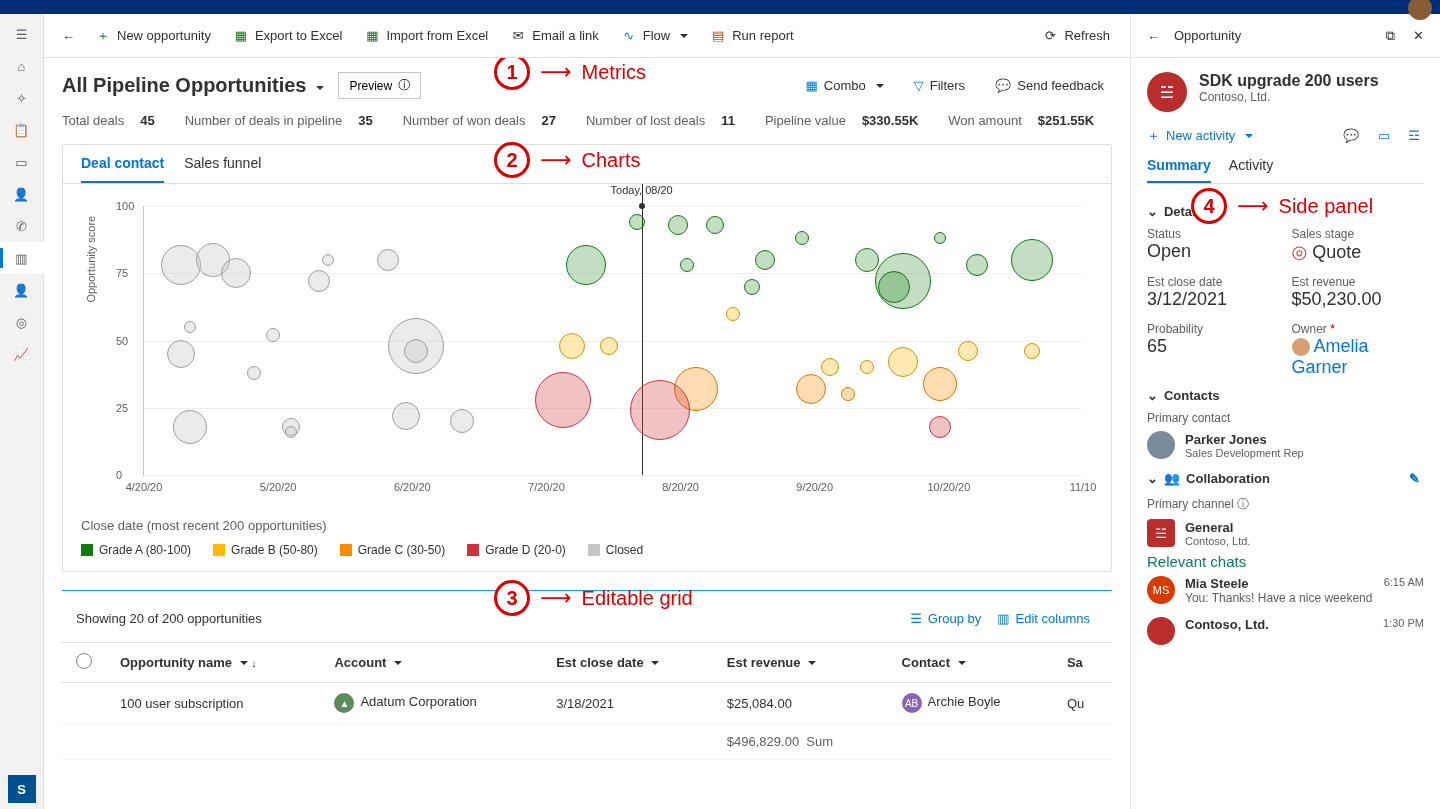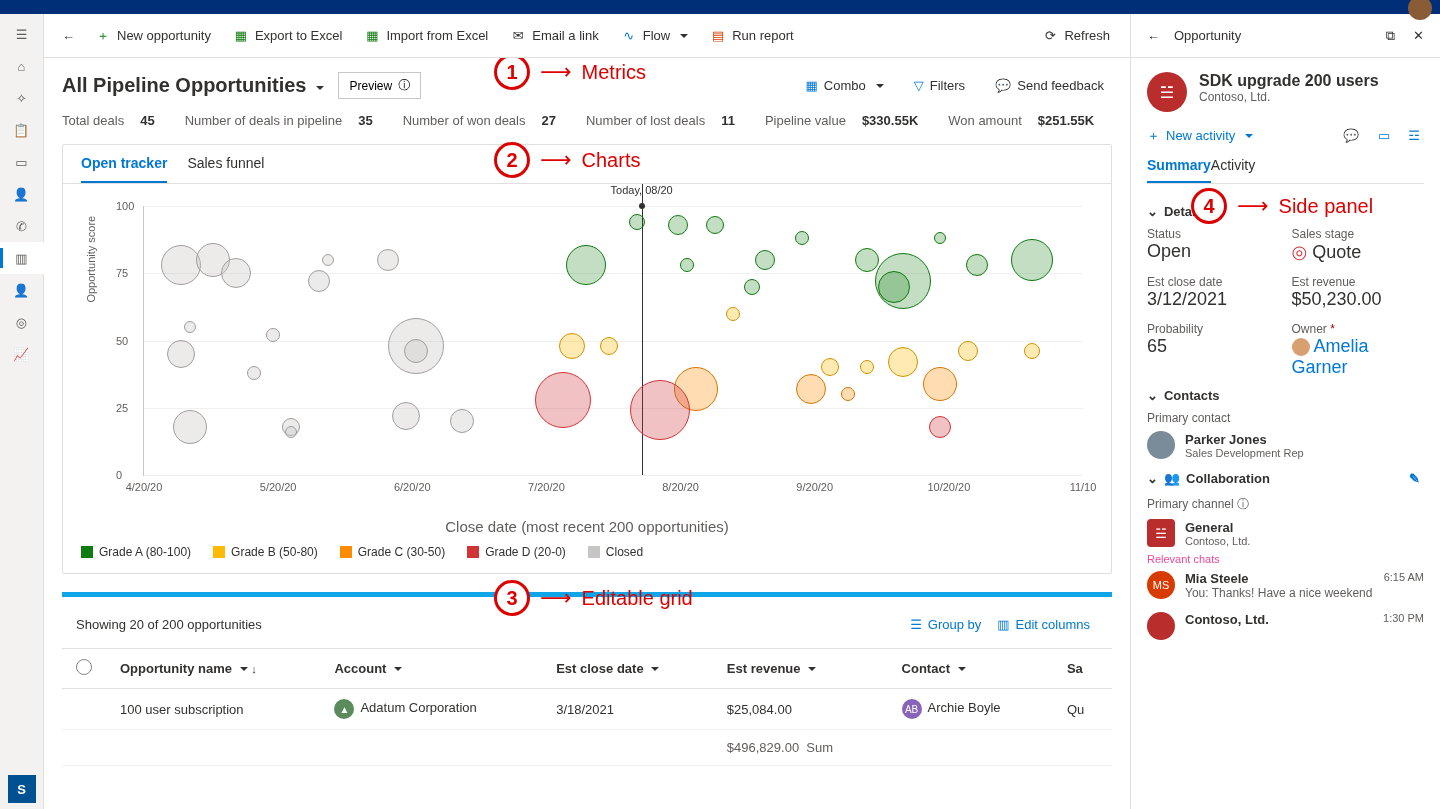--- a/index.html
+++ b/index.html
@@ -51,27 +51,27 @@
 .plotarea .today-line { position:absolute; top:-22px; bottom:0; width:1px; background:#323130; }
 .plotarea .today-label { position:absolute; top:-22px; transform:translateX(-50%); font-size:11px; white-space:nowrap; }
 .plotarea .today-dot { position:absolute; top:-3px; width:6px; height:6px; border-radius:50%; background:#323130; transform:translateX(-50%); }
 .bubble { position:absolute; border-radius:50%; transform:translate(-50%,-50%); }
 .b-gray   { background:rgba(200,198,196,0.35); border:1px solid #a19f9d; }
 .b-green  { background:rgba(16,124,16,0.25);  border:1px solid #107c10; }
 .b-yellow { background:rgba(255,185,0,0.30);  border:1px solid #d29200; }
 .b-orange { background:rgba(255,140,0,0.30);  border:1px solid #d87400; }
 .b-red    { background:rgba(209,52,56,0.30);  border:1px solid #d13438; }
 
-.xlabel-center { text-align:center; font-size:15px; color:#605e5c; margin-top:22px; }
+.xlabel-center { font-size:13px; color:#605e5c; margin-top:22px; }
 
 .legend { display:flex; gap:22px; padding-top:10px; font-size:12px; }
 .legend .lg { display:flex; align-items:center; gap:6px; }
 .legend .sw { width:12px; height:12px; }
 
-.gridcard { border-top:5px solid #0ea5e9; padding:12px 0 6px 0; }
+.gridcard { border-top:1px solid #0ea5e9; padding:12px 0 6px 0; }
 .gridhead { display:flex; align-items:center; padding: 4px 14px 12px 14px; }
 .gridhead .flex { flex:1; }
 .gridhead .tool { display:flex; align-items:center; gap:6px; padding:4px 8px; cursor:pointer; font-size:13px; color:#0078d4; }
 
 .tbl { width:100%; border-collapse:collapse; font-size:13px; }
 .tbl th { text-align:left; font-weight:600; padding:10px 14px; border-bottom:1px solid #e1dfdd; border-top:1px solid #e1dfdd; color:#323130; }
 .tbl td { padding:10px 14px; border-bottom:1px solid #f3f2f1; }
 .tbl .sel { width:36px; }
 .tbl .circle { width:16px; height:16px; border:1px solid #8a8886; border-radius:50%; display:inline-block; }
 .tbl .av { width:20px; height:20px; border-radius:50%; display:inline-flex; align-items:center; justify-content:center; font-size:10px; color:#fff; margin-right:6px; vertical-align:middle; }
@@ -86,21 +86,21 @@
 .rec-head { display:flex; gap:12px; align-items:flex-start; margin-bottom:14px; }
 .rec-logo { width:40px; height:40px; border-radius:50%; background:#ba2d2d; color:#fff; display:flex; align-items:center; justify-content:center; font-size:16px; }
 .rec-title { font-size:16px; font-weight:600; }
 .rec-sub { font-size:12px; color:#605e5c; }
 
 .newact-row { display:flex; align-items:center; gap:10px; margin-bottom:12px; }
 .newact { color:#0078d4; display:flex; align-items:center; gap:6px; cursor:pointer; font-size:13px; }
 .newact-row .flex{flex:1;}
 .mini-ic { color:#0078d4; cursor:pointer; padding:2px 4px; }
 
-.side-tabs { display:flex; border-bottom:1px solid #e1dfdd; margin-bottom:20px; }
+.side-tabs { display:flex; gap:18px; border-bottom:1px solid #e1dfdd; margin-bottom:20px; }
 .side-tabs .st { padding-bottom:8px; cursor:pointer; font-size:14px; }
 .side-tabs .st.active { color:#0078d4; border-bottom:2px solid #0078d4; font-weight:600; }
 
 .section-h { display:flex; align-items:center; gap:6px; font-weight:600; margin:10px 0 8px; cursor:pointer; }
 .kv { display:grid; grid-template-columns:1fr 1fr; row-gap:12px; column-gap:12px; font-size:13px; }
 .kv .lbl { font-size:12px; color:#605e5c; }
 .kv .val { font-size:18px; }
 .link { color:#0078d4; cursor:pointer; }
 .req { color:#a80000; }
 
@@ -230,21 +230,21 @@
         <div class="m"><span>Total deals</span><b>45</b></div>
         <div class="m"><span>Number of deals in pipeline</span><b>35</b></div>
         <div class="m"><span>Number of won deals</span><b>27</b></div>
         <div class="m"><span>Number of lost deals</span><b>11</b></div>
         <div class="m"><span>Pipeline value</span><b>$330.55K</b></div>
         <div class="m"><span>Won amount</span><b>$251.55K</b></div>
       </div>
 
       <div class="chartcard">
         <div class="charttabs">
-          <div class="ct active">Open tracker</div>
+          <div class="ct active">Deal contact</div>
           <div class="ct">Sales funnel</div>
         </div>
         <div class="chartbody">
           <div class="chartplot">
             <div class="ylabel">Opportunity score</div>
             <div class="plotarea" id="plotarea">
 
             <div class="grid" style="top: 100%;"></div>
                 <div class="ytick" style="top: 100%;">0</div>
                 <div class="grid" style="top: 75%;"></div>
@@ -484,21 +484,21 @@
       </div>
       <div class="lbl" style="font-size:12px;color:#605e5c"><span>Primary channel</span> <span>ⓘ</span></div>
       <div class="contact-row">
         <div class="av" style="background:#ba2d2d;border-radius:4px;color:#fff;display:flex;align-items:center;justify-content:center">☱</div>
         <div>
             <div class="nm">General</div>
             <div class="rl">Contoso, Ltd.</div>
           </div>
       </div>
 
-      <div class="lbl" style="font-size:11px;color:#ec4899;">Relevant chats</div>
+      <div class="lbl" style="font-size:15px;color:#0f766e;">Relevant chats</div>
       <div id="chats">
           <div class="chat-row">
             <div class="av" style="background:#d83b01">MS</div>
   <div class="body">
               <div class="nm">Mia Steele</div>
               <div class="msg">You: Thanks! Have a nice weekend</div>
             </div>
   <div class="tm">6:15 AM</div>
           </div>
           <div class="chat-row">

